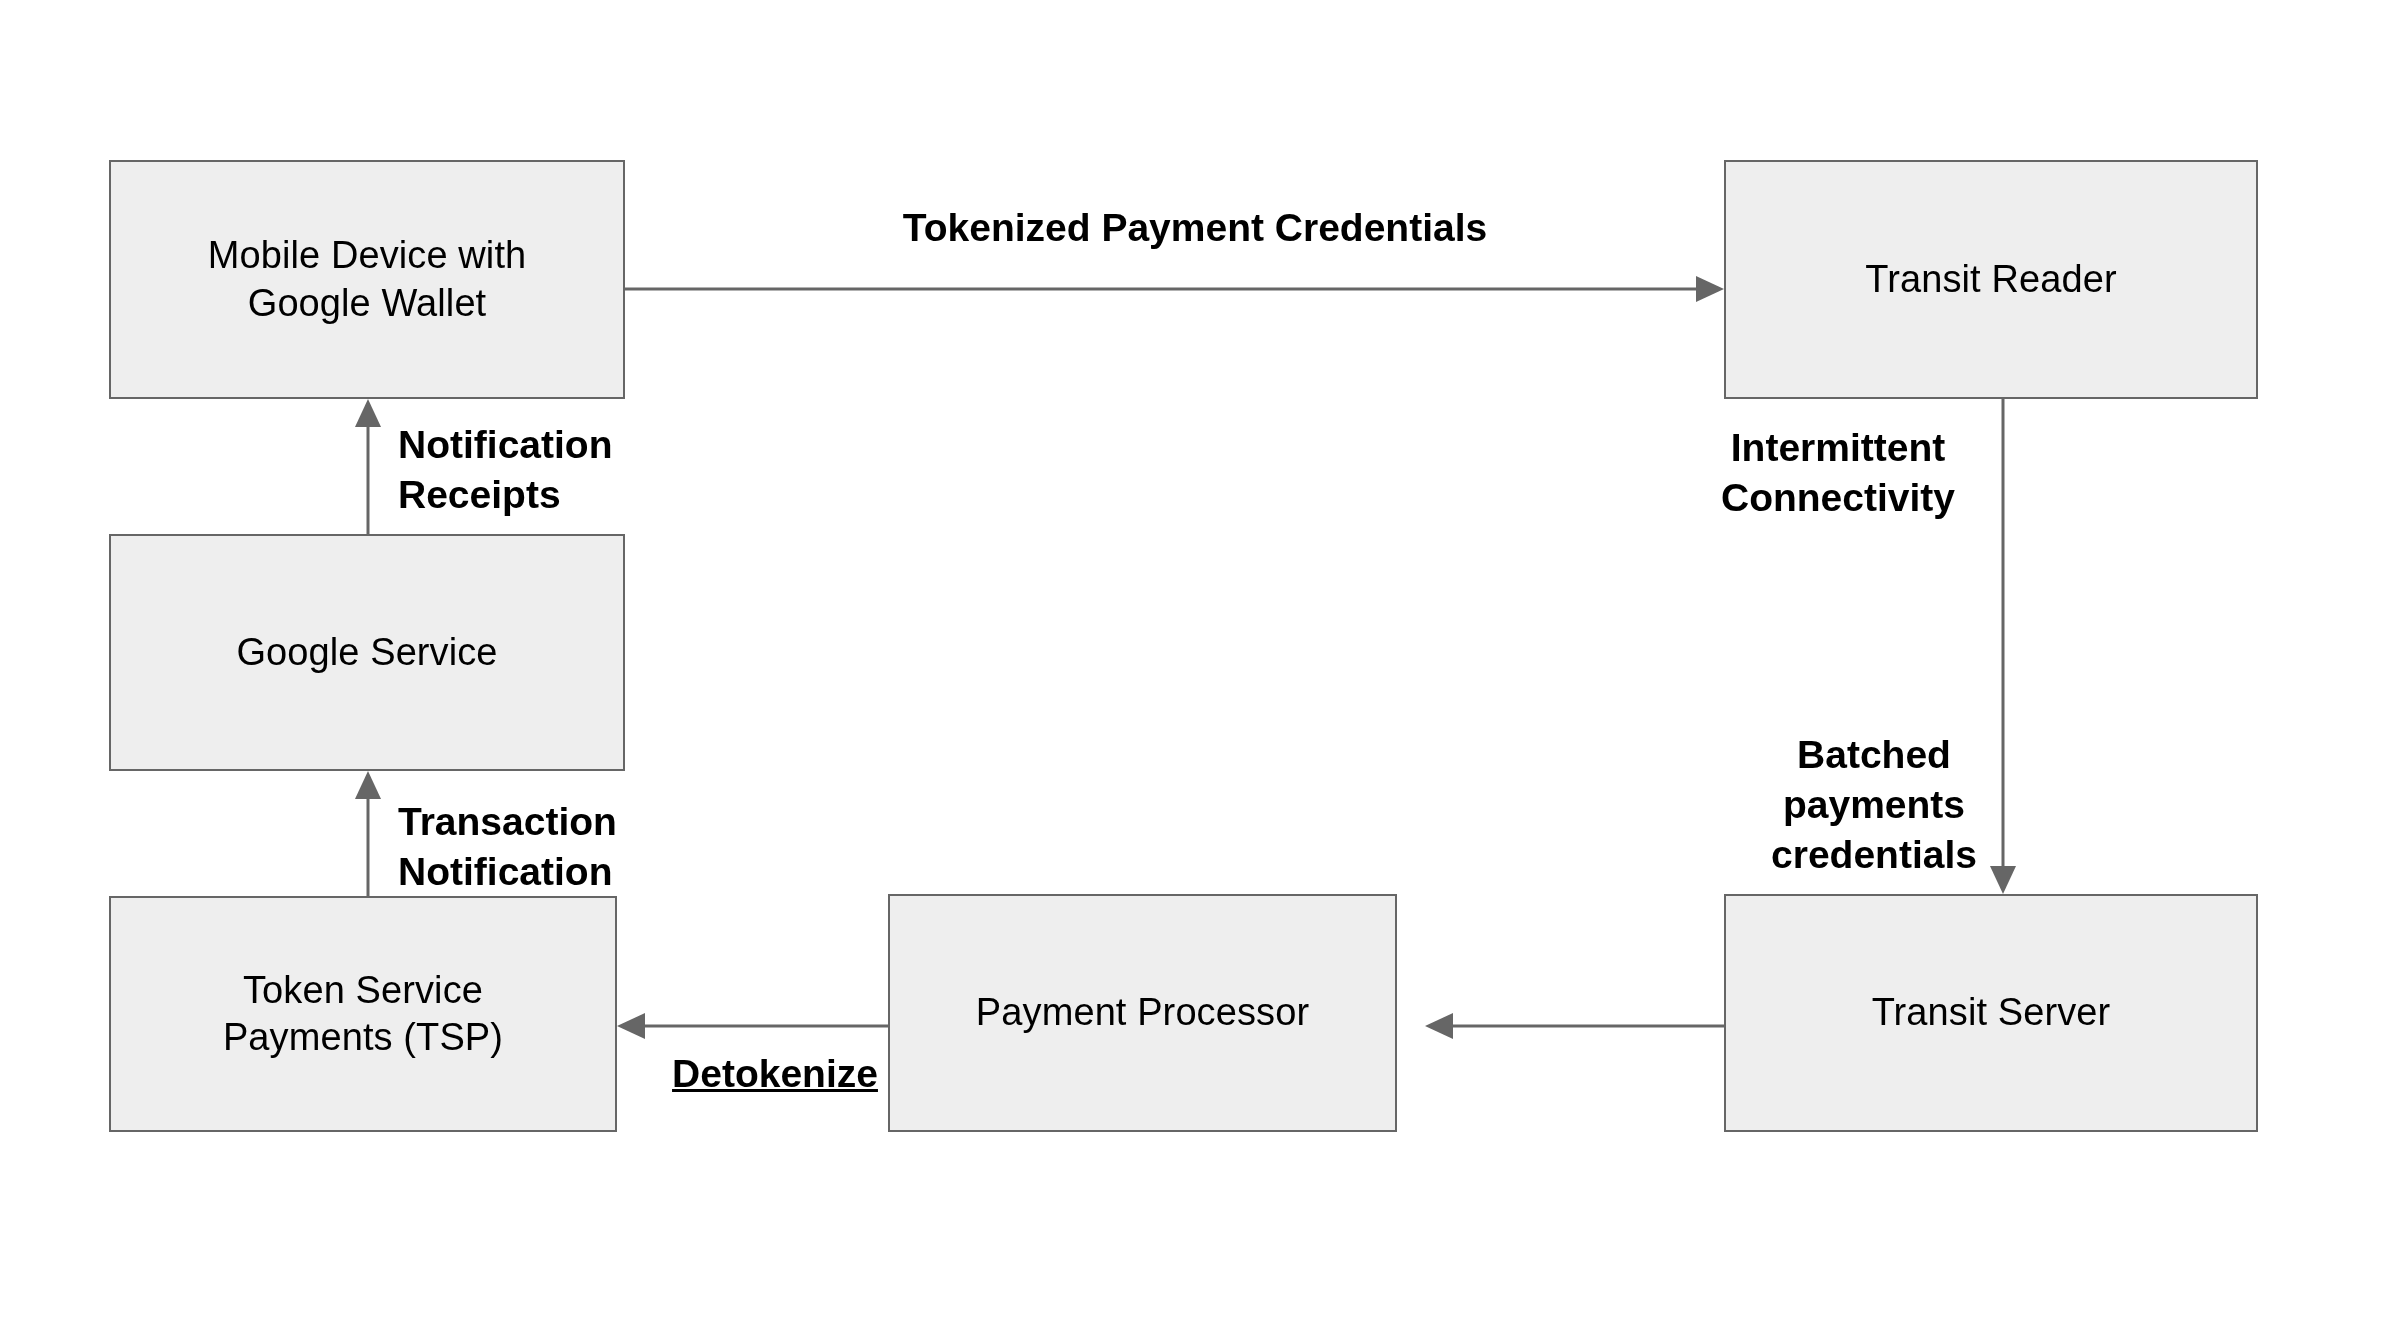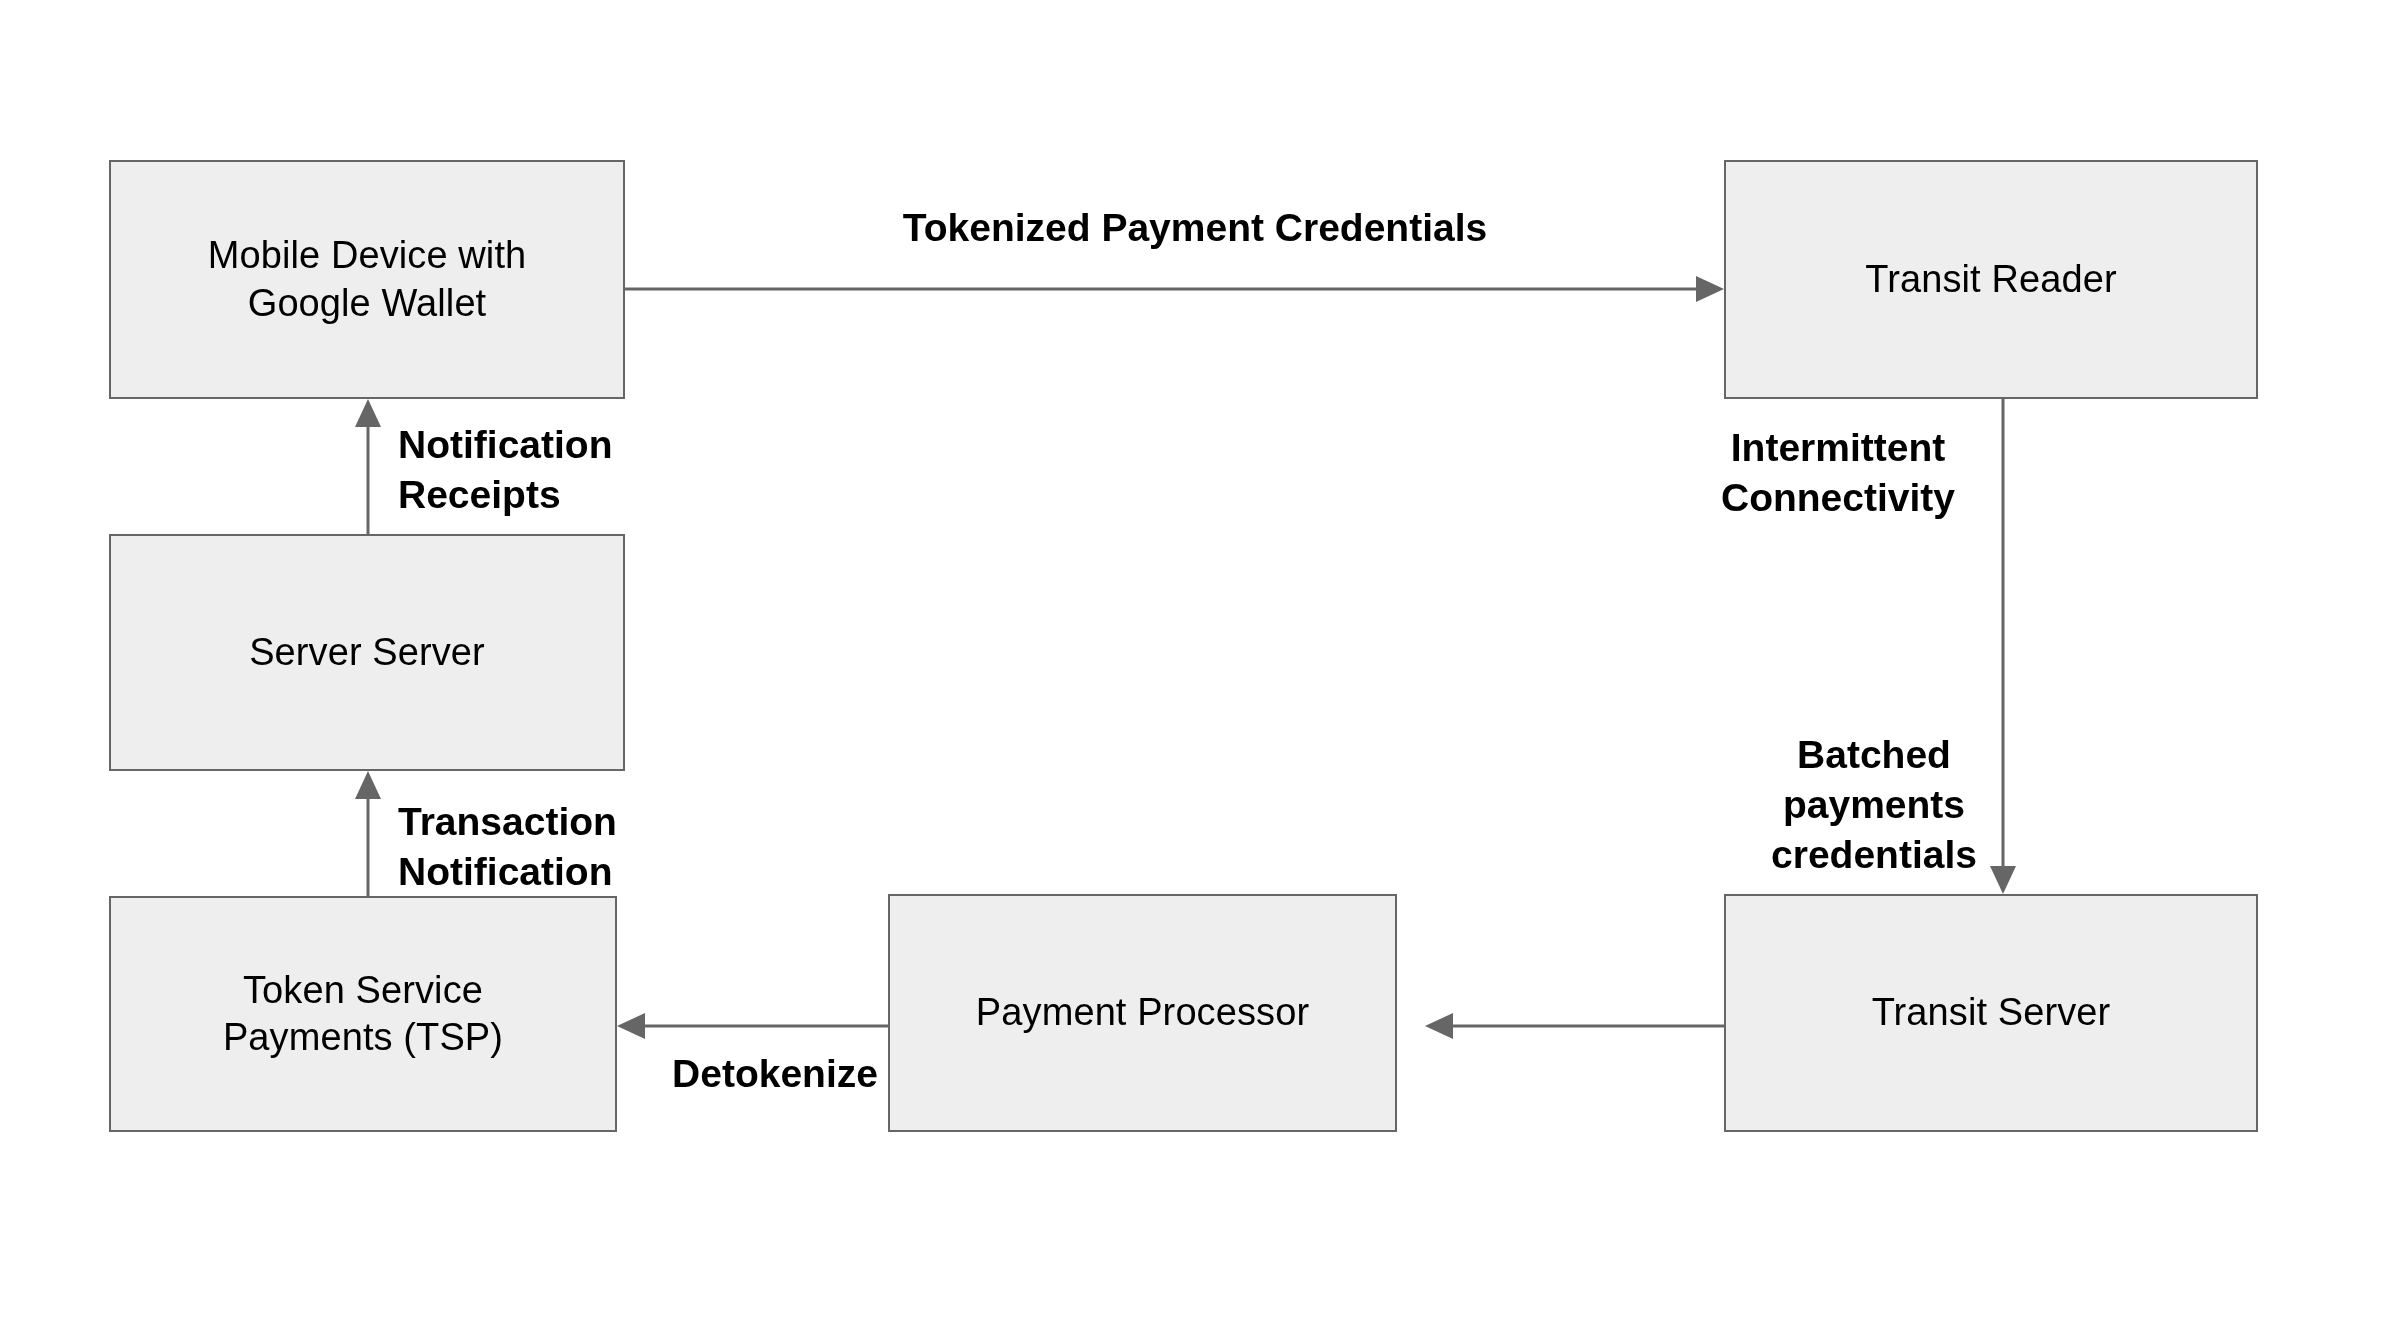--- a/index.html
+++ b/index.html
@@ -105,42 +105,42 @@
     <g>
       <line class="edge-path" x1="368" y1="508" x2="368" y2="391"></line>
       <polygon class="arrow-head" points="368,373 355,401 381,401"></polygon>
     </g>
 
   </svg>
 
   <div class="node" style="left:109px; top:134px; width:516px; height:239px;">Mobile Device with
 Google Wallet</div>
 
-  <div class="node" style="left:109px; top:508px; width:516px; height:237px;">Server Server</div>
+  <div class="node" style="left:109px; top:508px; width:516px; height:237px;">Google Service</div>
 
   <div class="node" style="left:109px; top:870px; width:508px; height:236px;">Token Service
 Payments (TSP)</div>
 
   <div class="node" style="left:888px; top:868px; width:509px; height:238px;">Payment Processor</div>
 
   <div class="node" style="left:1724px; top:868px; width:534px; height:238px;">Transit Server</div>
 
   <div class="node" style="left:1724px; top:134px; width:534px; height:239px;">Transit Reader</div>
 
   <div class="edge-label center" style="left:835px; top:177px; width:720px;">Tokenized Payment Credentials</div>
 
   <div class="edge-label center" style="left:1690px; top:397px; width:296px;text-align:center;">Intermittent
 Connectivity</div>
 
   <div class="edge-label center" style="left:1726px; top:704px; width:296px;">Batched
 payments
 credentials</div>
 
 
-  <div class="edge-label center" style="left:650px; top:1023px; width:250px;">Detokenize</div>
+  <div class="edge-label center" style="left:650px; top:1023px; width:250px;text-decoration:underline;">Detokenize</div>
 
   <div class="edge-label left" style="left:398px; top:771px; width:300px;">Transaction
 Notification</div>
 
   <div class="edge-label left" style="left:398px; top:394px; width:300px;">Notification
 Receipts</div>
 
 </div>
 
 </body></html>

